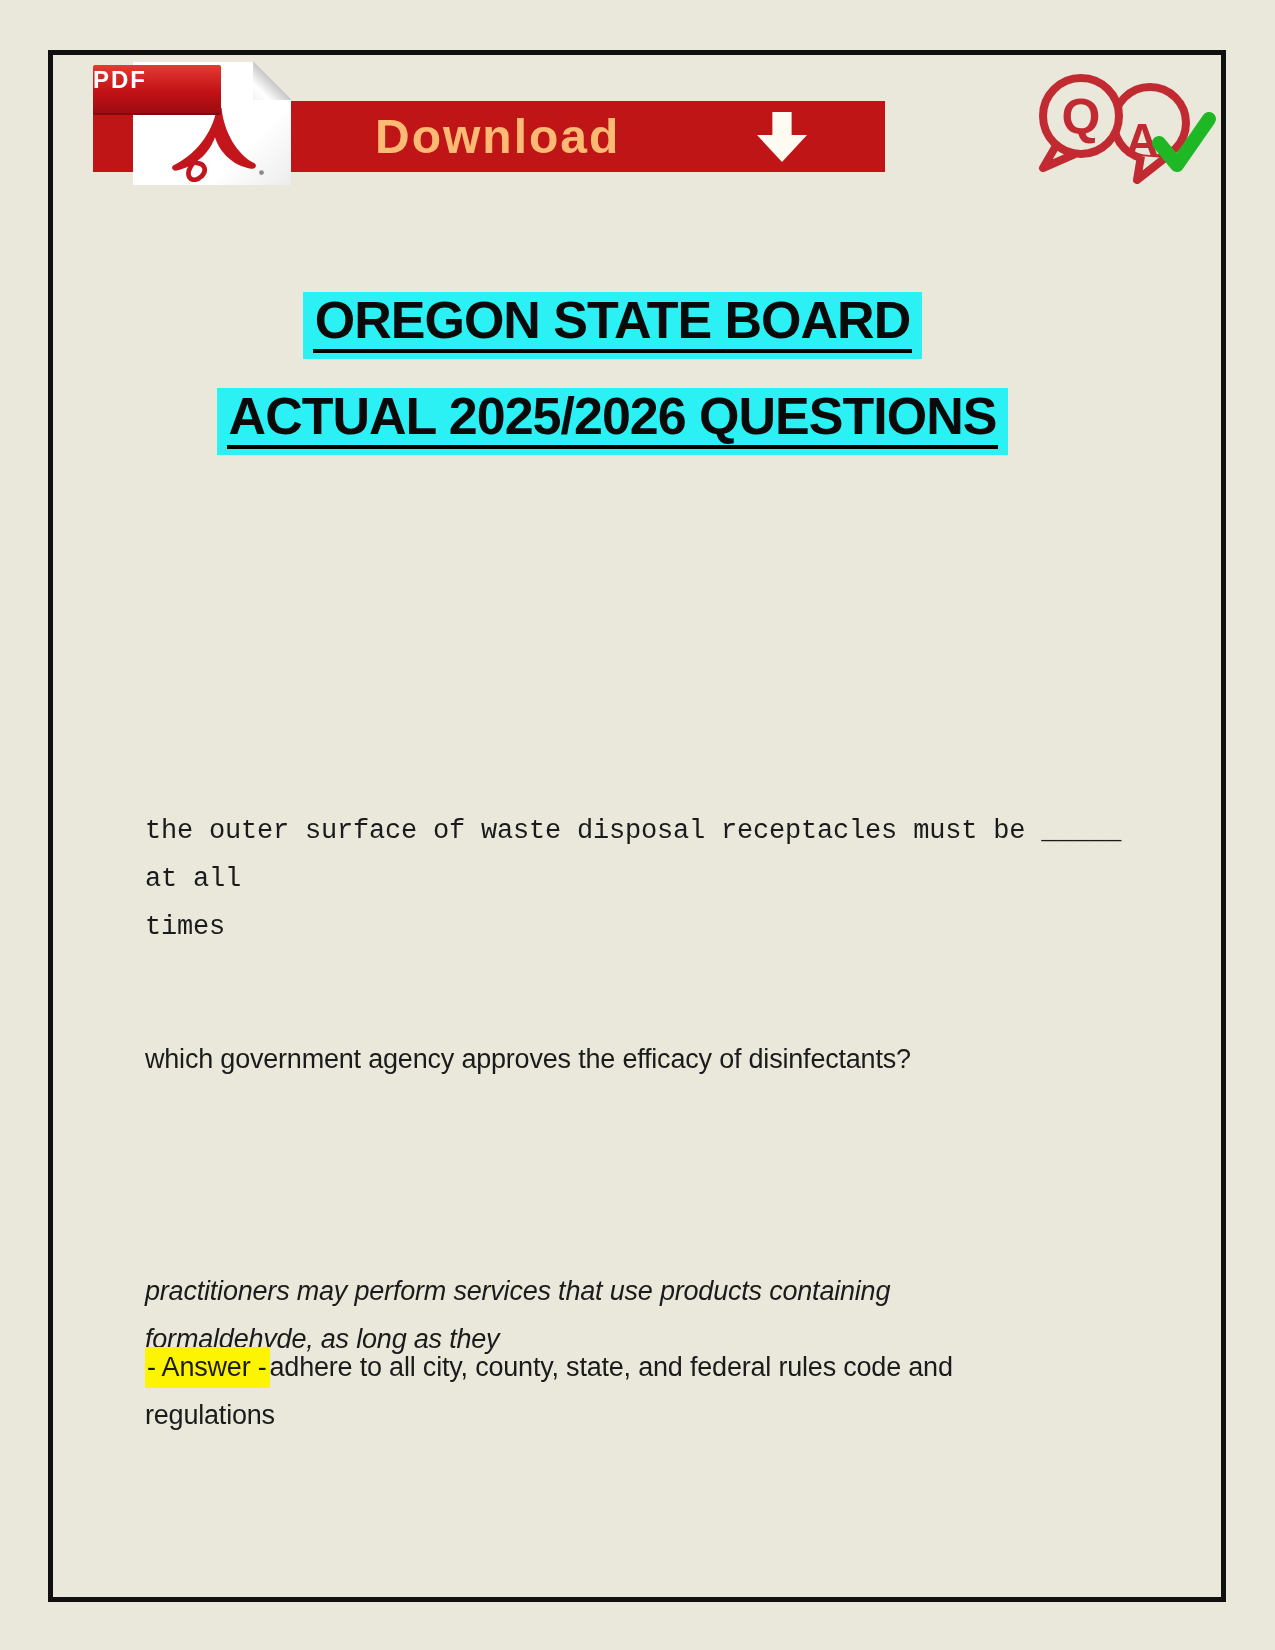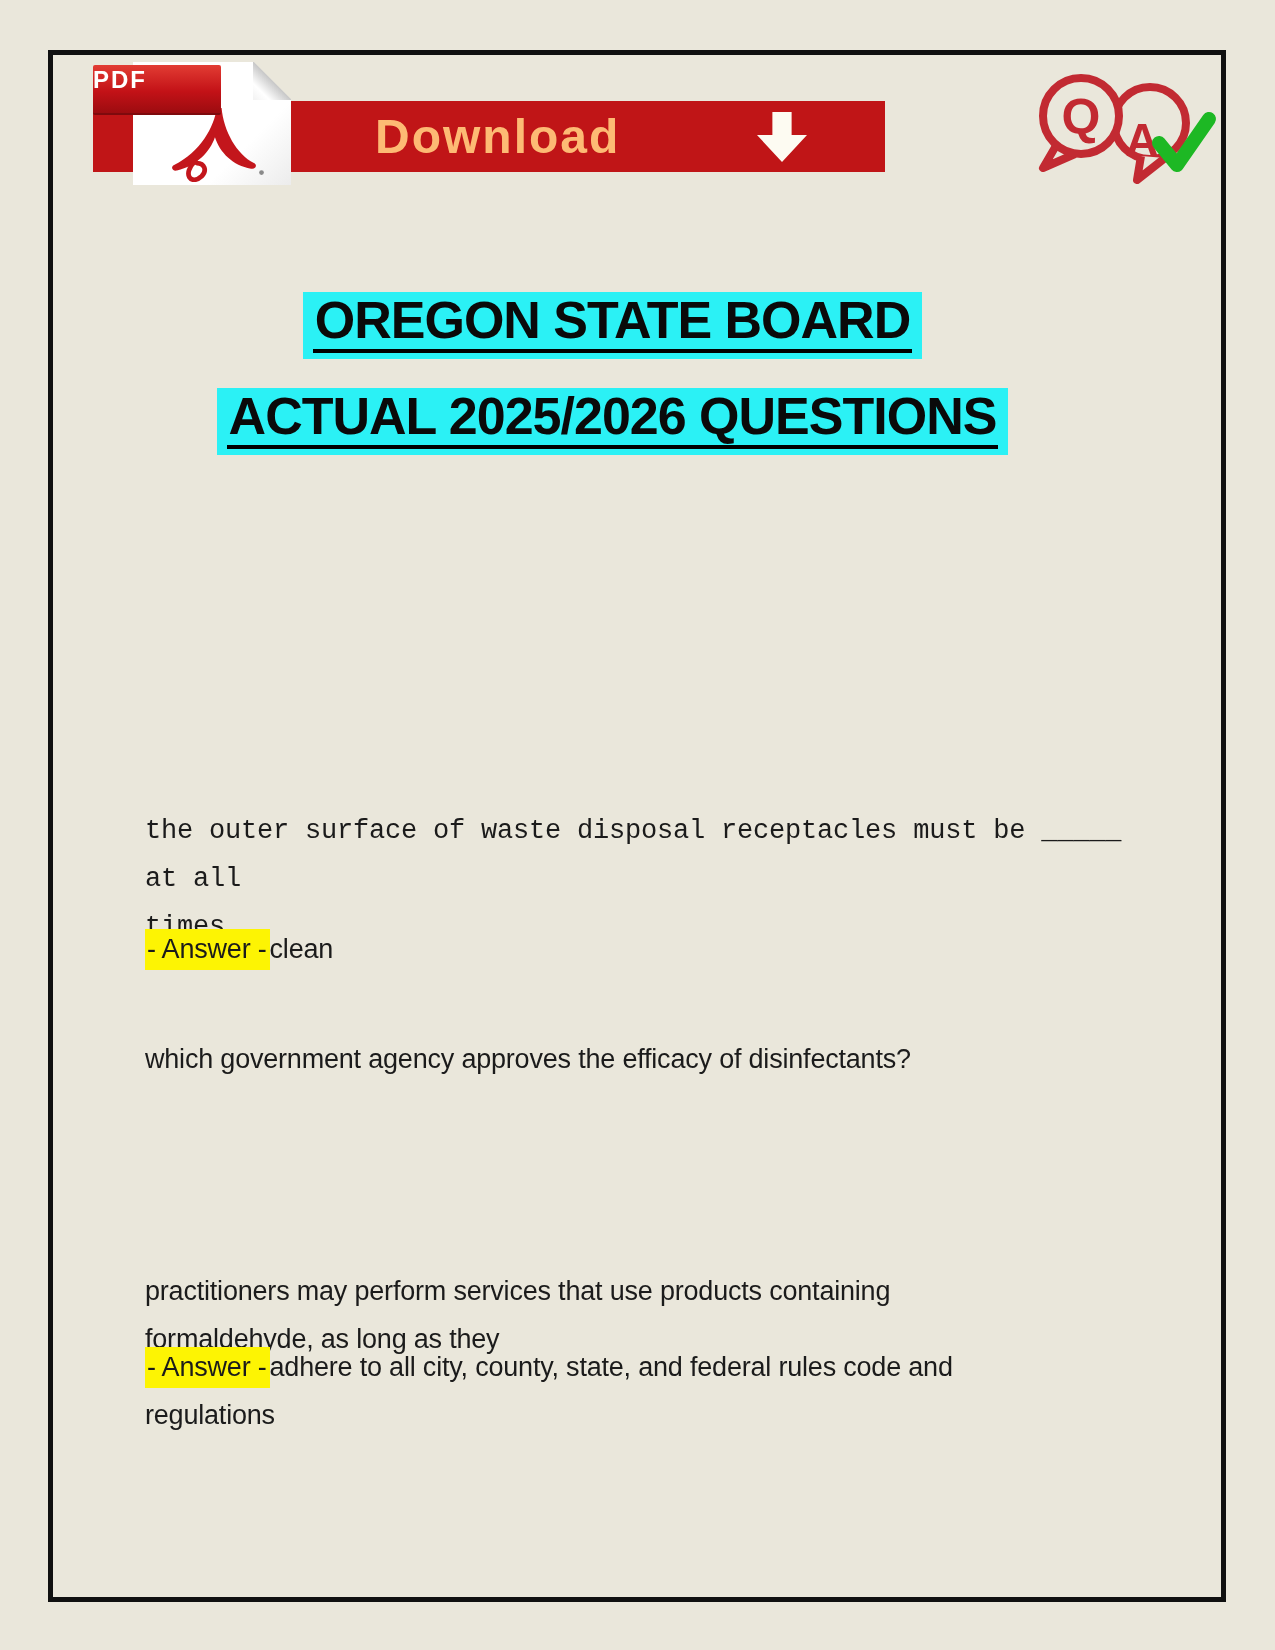--- a/index.html
+++ b/index.html
@@ -65,21 +65,21 @@
     position:absolute;left:145px;width:1000px;
     font-size:27px;line-height:48px;color:#1b1b1b;letter-spacing:-0.2px;
   }
   .q-text,.answer-text{white-space:pre-line;}
   .hl-yellow{
     background:var(--yellow,#fdf403);
     padding:5px 3px 6px 2px;
   }
   #q1{top:780px;font-family:Liberation Mono, monospace;} #a1{top:898px;}
   #q2{top:1008px;} #a2{top:1100px;}
-  #q3{top:1240px;} #a3{top:1316px;}
+  #q3{top:1240px;font-style:italic;} #a3{top:1316px;}
 </style>
 </head>
 <body style="--cyan: #2bf1f5; --yellow: #fdf403; --banner-red: #c01517; background: rgb(234, 231, 219);">
 
 <div class="page">
   <div class="frame"></div>
 
   <div class="banner">
     <div class="banner-label">Download</div>
     <svg class="banner-arrow" width="74" height="50" viewBox="0 0 60 52">
@@ -117,23 +117,20 @@
     </div>
     <div class="title-line">
       <span class="hl-cyan"><span class="ul">ACTUAL 2025/2026 QUESTIONS</span></span>
     </div>
   </div>
 
   <p class="para" id="q1">
     <span class="q-text">the outer surface of waste disposal receptacles must be _____ at all
 times</span>
   </p>
-  <p class="para" id="a1">
-    <span class="hl-yellow">- Answer -</span><span class="answer-text">clean</span>
-  </p>
 
   <p class="para" id="q2">
     <span class="q-text">which government agency approves the efficacy of disinfectants?</span>
   </p>
 
   <p class="para" id="q3">
     <span class="q-text">practitioners may perform services that use products containing
 formaldehyde, as long as they</span>
   </p>
   <p class="para" id="a3">

